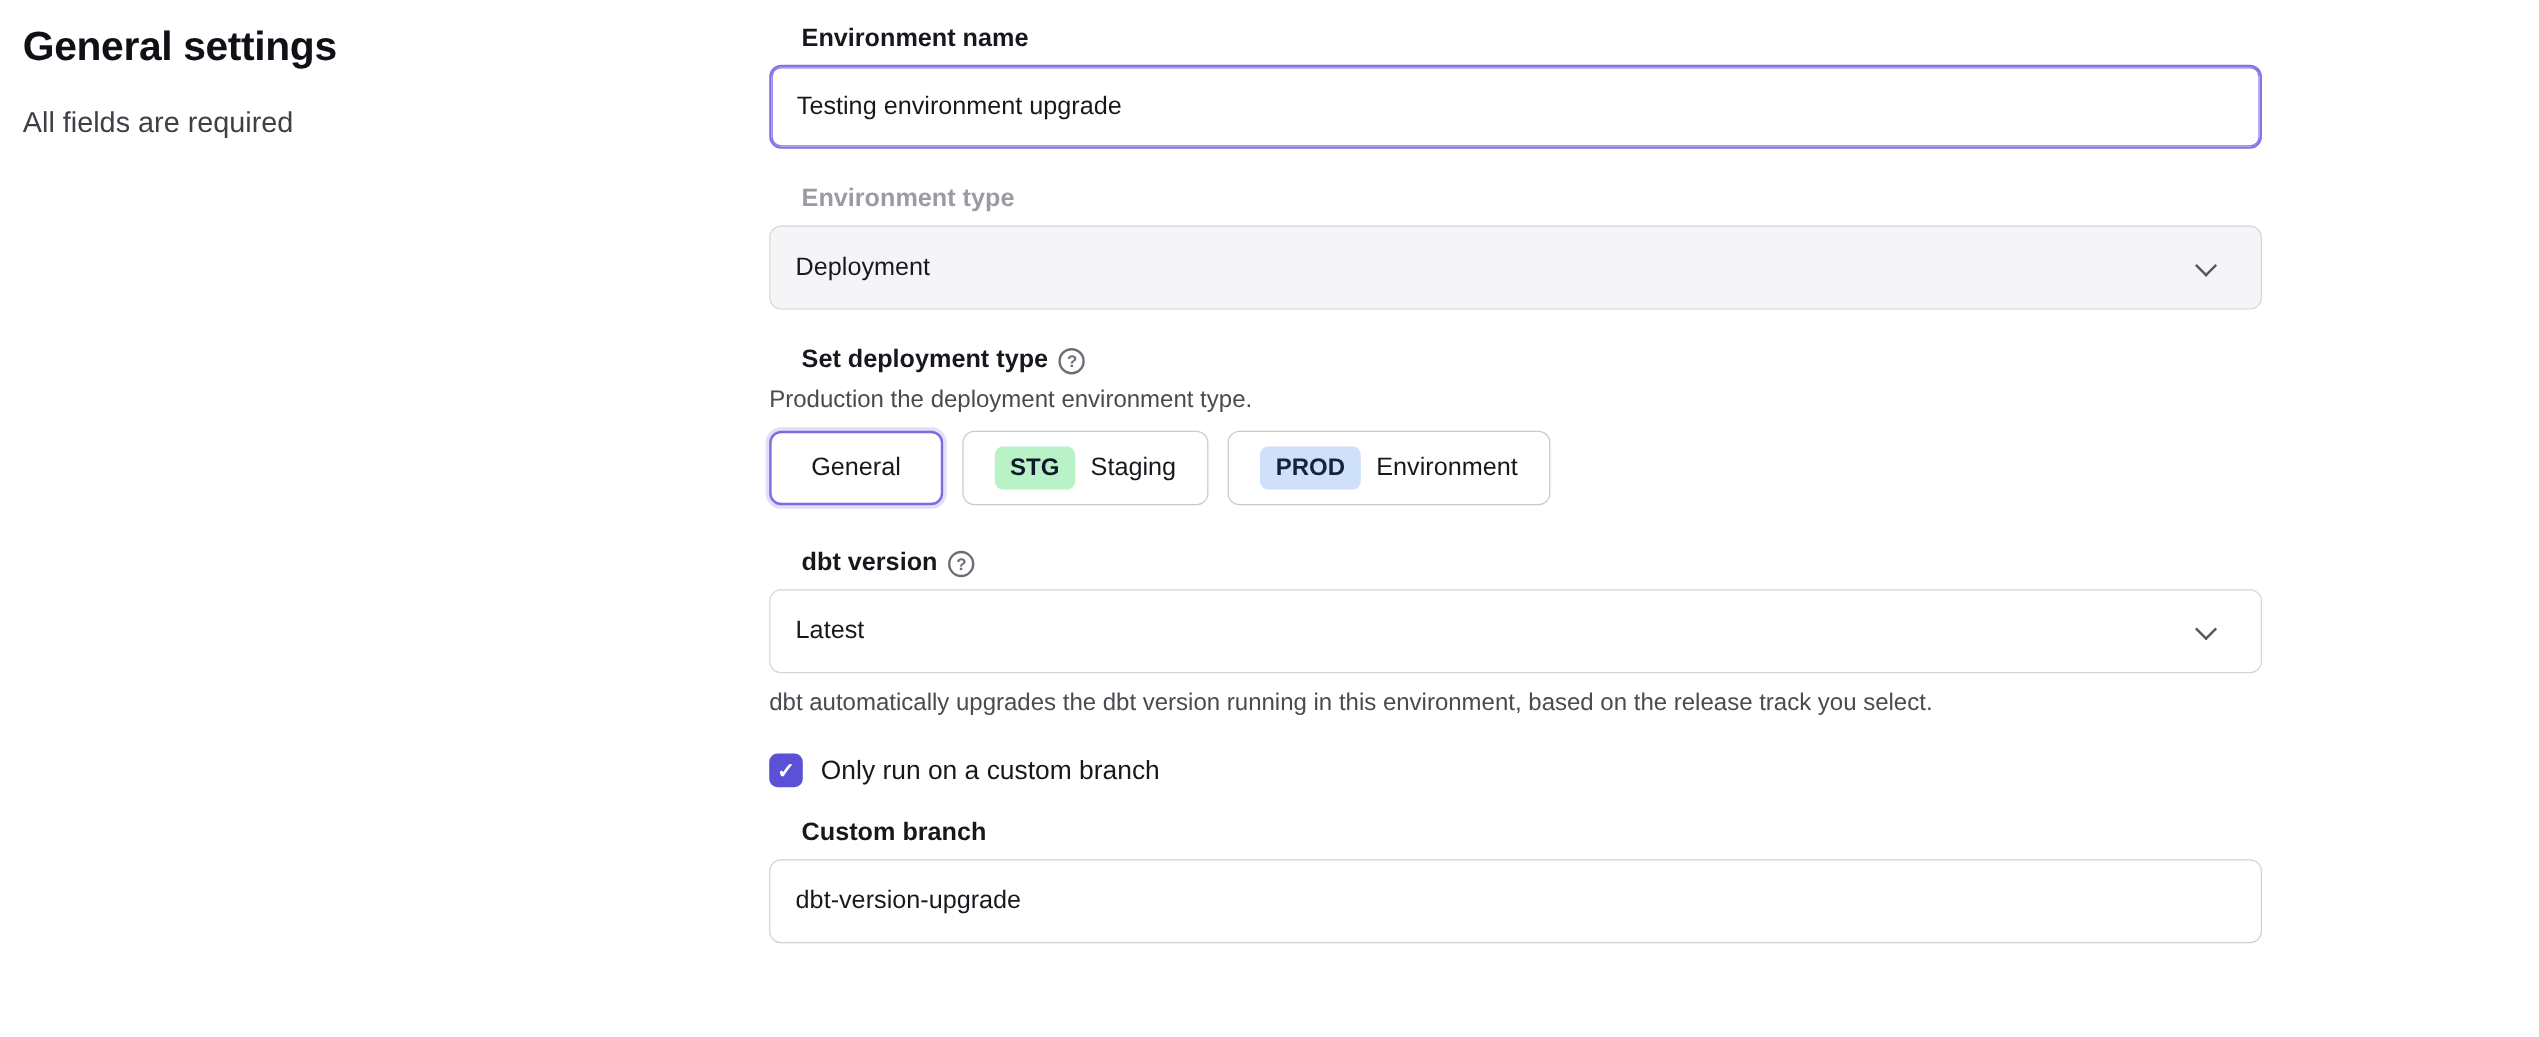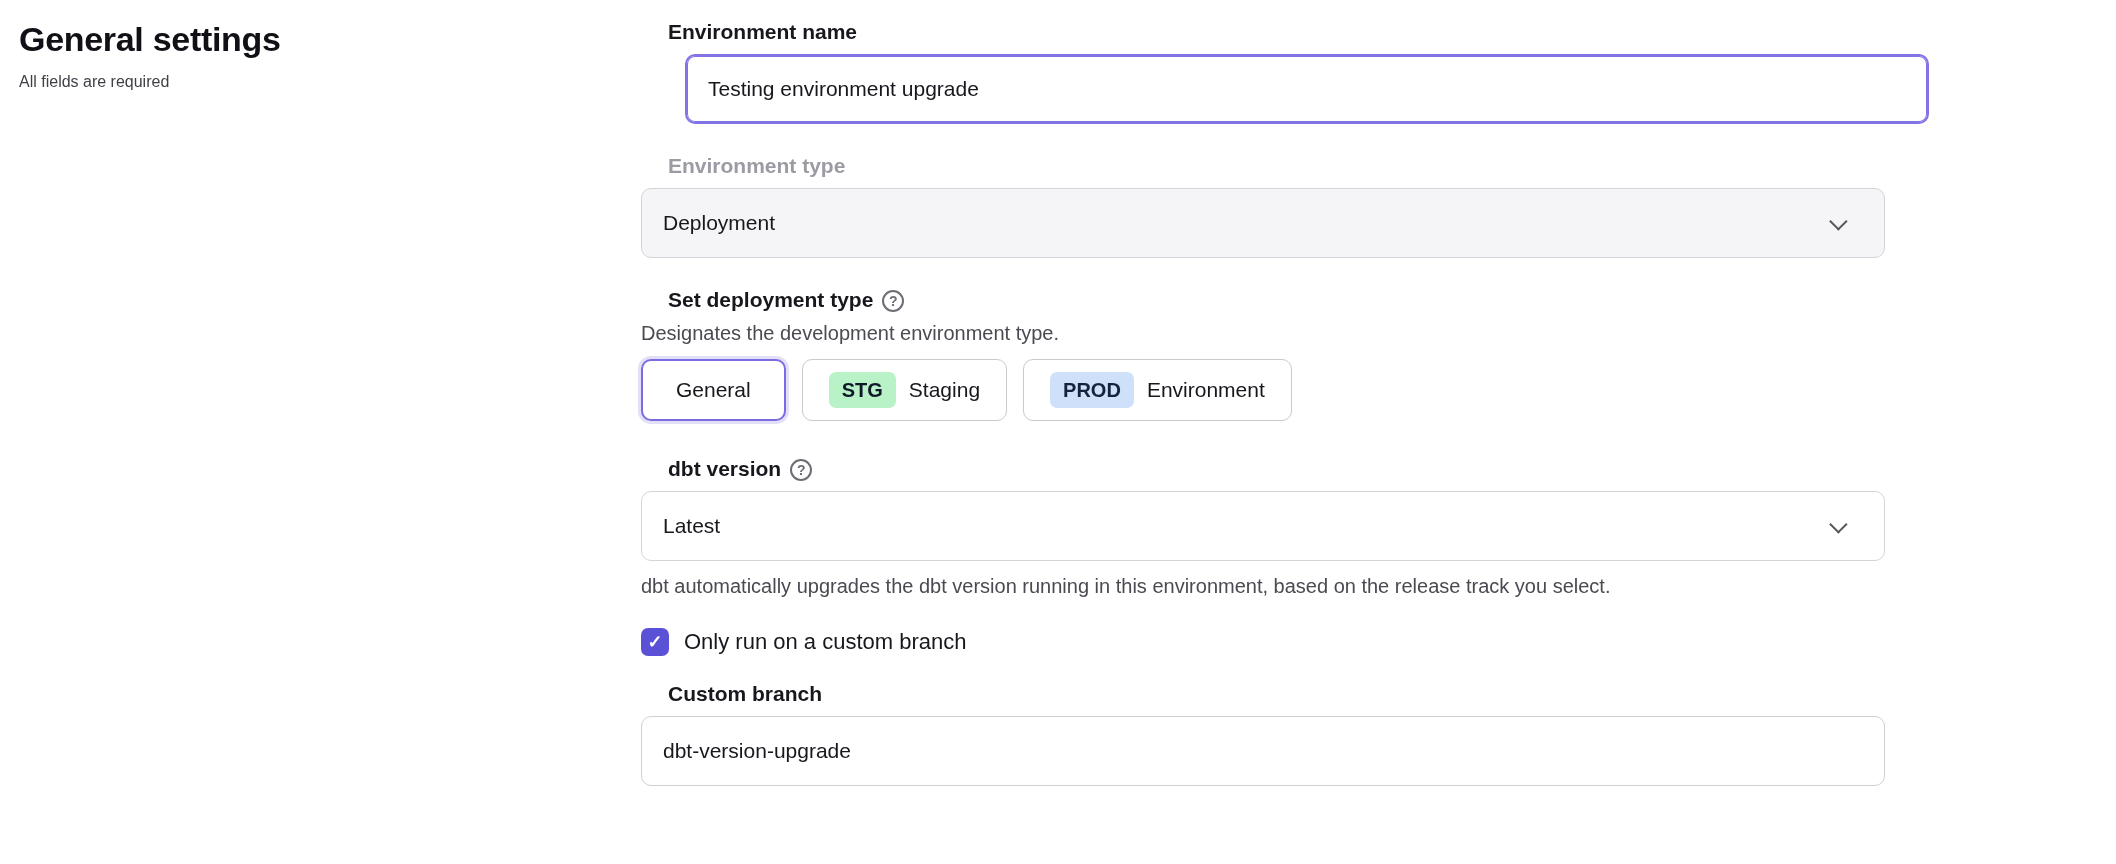--- a/index.html
+++ b/index.html
@@ -1,28 +1,28 @@
 <!DOCTYPE html>
 <html><head>
 <meta charset="utf-8">
 <style>
   * { margin: 0; padding: 0; box-sizing: border-box; }
   html, body { width: 2116px; height: 864px; background: #ffffff; font-family: "Liberation Sans", sans-serif; color: #1c1c22; overflow: hidden; }
   .page { display: flex; width: 1915px; padding: 20px 30px 0 19px; }
   .left-col { width: 622px; flex: 0 0 622px; }
   .page-title { font-size: 34px; font-weight: 700; color: #101016; letter-spacing: -0.3px; }
-  .page-subtitle { font-size: 16px; color: #3f3f46; margin-top: 14px; }
+  .page-subtitle { font-size: 24px; color: #3f3f46; margin-top: 30px; }
   .form-col { flex: 1 1 auto; max-width: 1447px; }
 
   .field-label { display: inline-block; font-size: 21px; font-weight: 700; color: #17171d; }
   .field-label.muted { color: #9b9ba3; }
   .label-row { display: flex; align-items: center; gap: 9px; margin-bottom: 10px; margin-left: 27px; }
 
   .text-input { width: 100%; height: 70px; border: 1px solid #cfcfd6; border-radius: 10px; font-family: "Liberation Sans", sans-serif; font-size: 21px; color: #17171d; padding: 0 21px; background: #ffffff; outline: none; }
-  .text-input.focused { border: 2px solid #8374e6; box-shadow: 0 0 0 1px #8374e6 inset; margin-left: 44px; }
+  .text-input.focused { border: 2px solid #8374e6; box-shadow: 0 0 0 1px #8374e6 inset; }
 
   .select { width: 100%; height: 70px; border: 1px solid #d4d4da; border-radius: 10px; display: flex; align-items: center; justify-content: space-between; padding: 0 37px 0 21px; font-size: 21px; color: #17171d; background: #ffffff; cursor: pointer; }
   .select.disabled { background: #f5f5f7; }
   .chevron { width: 13px; height: 13px; border-left: 2px solid #55555c; border-bottom: 2px solid #55555c; transform: rotate(-45deg) translateY(-3px); flex: 0 0 auto; }
 
   .helper { font-size: 20px; color: #4a4a52; margin-top: 14px; }
 
   .group { margin-bottom: 30px; }
   .group-tight { margin-bottom: 36px; }
 
@@ -66,21 +66,21 @@
         <span>Deployment</span>
         <span class="chevron"></span>
       </div>
     </div>
 
     <div class="group-tight">
       <div class="label-row">
         <span class="field-label">Set deployment type</span>
         <span class="help-icon">?</span>
       </div>
-      <p class="helper" style="margin-top:2px;">Designates the development environment type.</p>
+      <p class="helper" style="margin-top:2px;">Production the deployment environment type.</p>
       <div class="btn-row">
         <button class="type-btn selected">
           <span>General</span>
         </button>
         <button class="type-btn">
           <span class="badge stg">STG</span>
           <span>Staging</span>
         </button>
         <button class="type-btn">
           <span class="badge prod">PROD</span>

